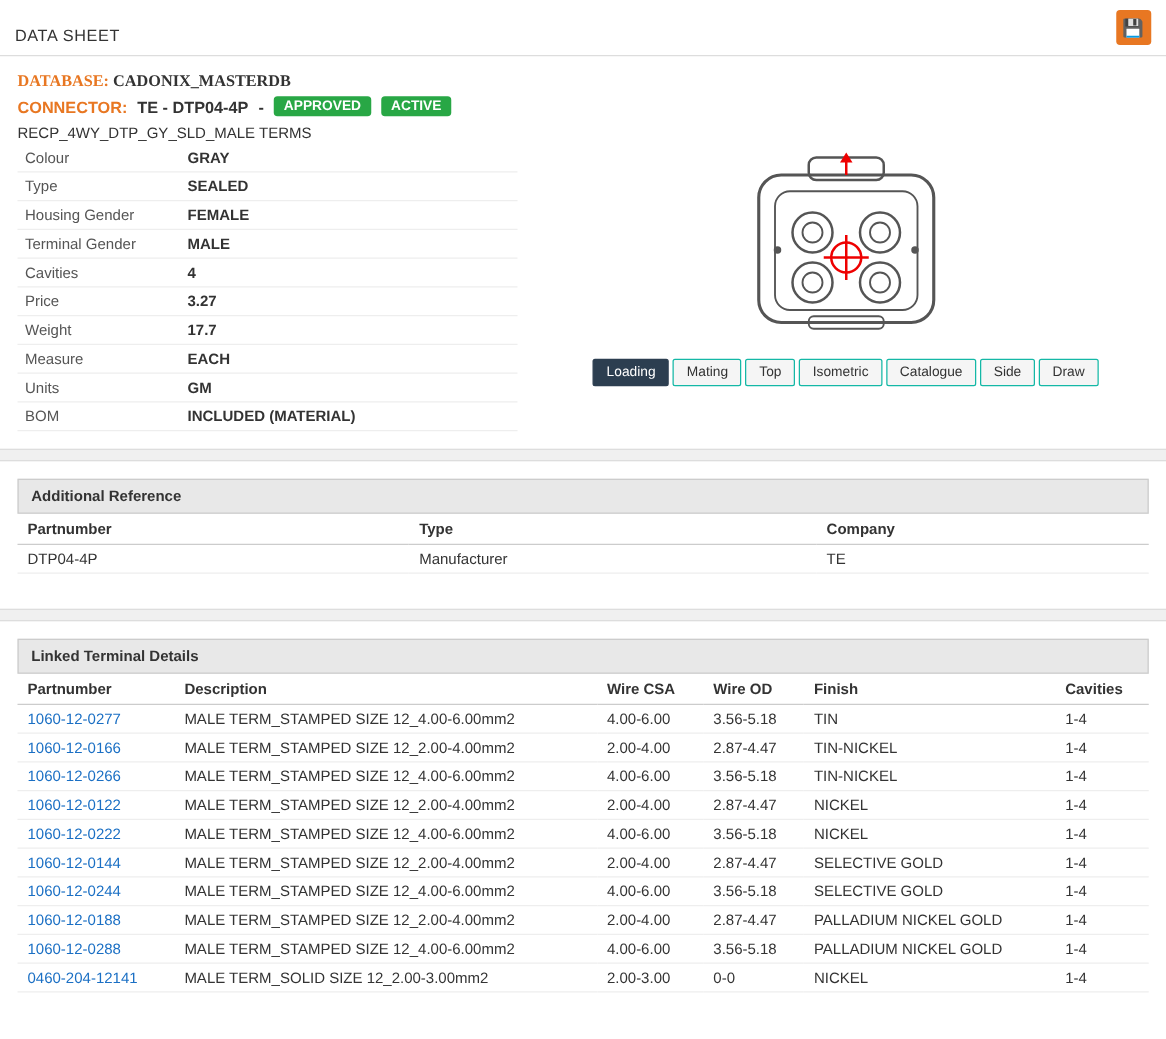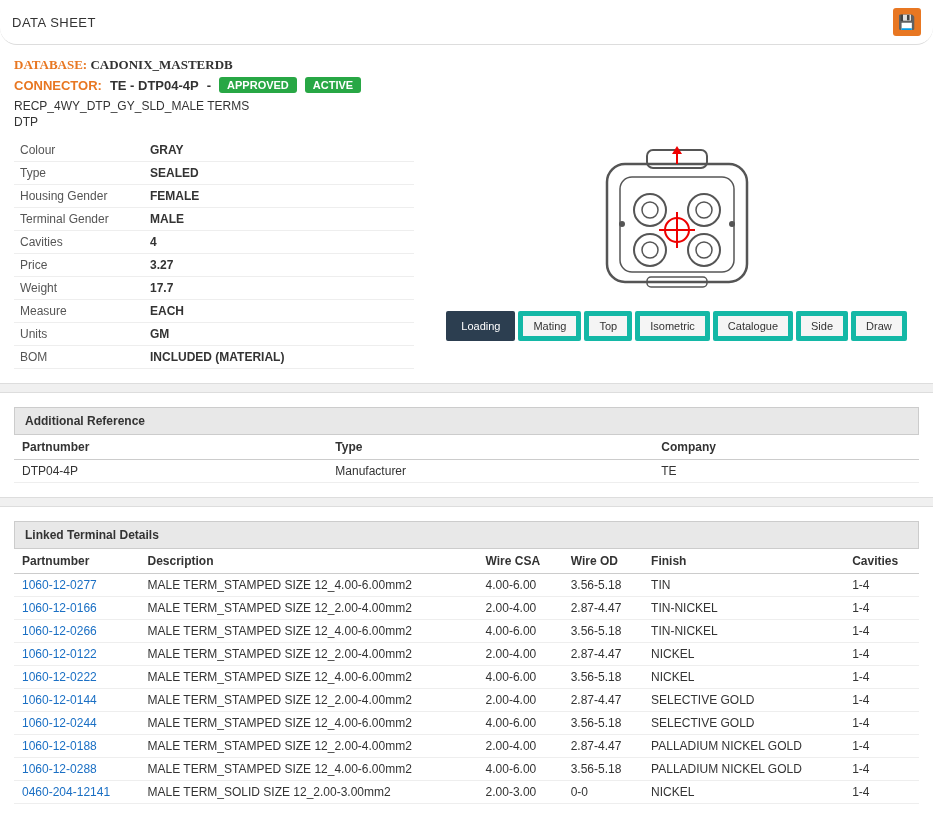--- a/index.html
+++ b/index.html
@@ -1,22 +1,21 @@
 <!DOCTYPE html>
 <html><head>
   <meta charset="utf-8">
   <style>
     * { box-sizing: border-box; margin: 0; padding: 0; }
     body { font-family: Arial, sans-serif; font-size: 12px; color: #333; background: #fff; }
 
     .page-header {
-      display: flex; justify-content: space-between; align-items: center;
+      display: flex; justify-content: space-between; align-items: flex-end;
       padding: 8px 12px; border-bottom: 1px solid #ddd;
       background: #fff;
-      border-radius: 17px;
     }
     .page-title { font-size: 13px; font-weight: normal; color: #333; text-transform: uppercase; letter-spacing: 0.5px; }
     .header-icon {
       width: 28px; height: 28px; background: #e87722; border-radius: 3px;
       display: flex; align-items: center; justify-content: center; color: #fff; font-size: 14px;
     }
 
     .main-content { padding: 12px 14px; }
 
     .db-line { margin-bottom: 4px; font-size: 13px; font-family: Liberation Serif, serif; }
@@ -41,28 +40,28 @@
 
     .image-section { flex: 1; display: flex; flex-direction: column; align-items: center; }
 
     .connector-image {
       width: 180px; height: 160px; margin-bottom: 12px;
       display: flex; align-items: center; justify-content: center;
     }
 
     .view-tabs { display: flex; gap: 3px; flex-wrap: wrap; }
     .view-tab {
-      padding: 4px 10px; font-size: 11px; border: 5px solid #14b8a6;
+      padding: 4px 10px; font-size: 11px; border: 1px solid #14b8a6;
       cursor: pointer; border-radius: 2px; background: #f5f5f5; color: #333;
     }
     .view-tab.active { background: #2c3e50; color: #fff; border-color: #2c3e50; }
 
     .section-divider { height: 10px; background: #f0f0f0; margin: 14px -14px; border-top: 1px solid #ddd; border-bottom: 1px solid #ddd; }
 
-    .sub-section { margin-bottom: 14px; }
+    .sub-section { margin-bottom: 28px; }
     .sub-section-header { background: #e8e8e8; padding: 6px 10px; font-size: 12px; font-weight: bold; border: 1px solid #ccc; margin-bottom: 0; }
 
     .data-table { width: 100%; border-collapse: collapse; }
     .data-table th { padding: 5px 8px; text-align: left; font-size: 12px; font-weight: bold; border-bottom: 1px solid #ccc; }
     .data-table td { padding: 4px 8px; font-size: 12px; border-bottom: 1px solid #eee; }
     .link-cell { color: #1a6fc4; cursor: pointer; }
   </style>
 </head>
 <body>
 
@@ -80,21 +79,20 @@
 
   <div class="connector-line">
     <span class="conn-label">CONNECTOR:</span>
     <span class="conn-value">TE - DTP04-4P</span>
     <span style="color:#333; font-weight:bold">-</span>
     <span class="badge-approved">APPROVED</span>
     <span class="badge-active">ACTIVE</span>
   </div>
 
   <div class="ref-line">RECP_4WY_DTP_GY_SLD_MALE TERMS</div>
-  <div class="family-line">DTP</div>
 
   <div class="info-section">
 
     <div class="props-table">
       <table>
         <tbody id="props-tbody">
             <tr>
               <td>Colour</td>
               <td>GRAY</td>
             </tr>

